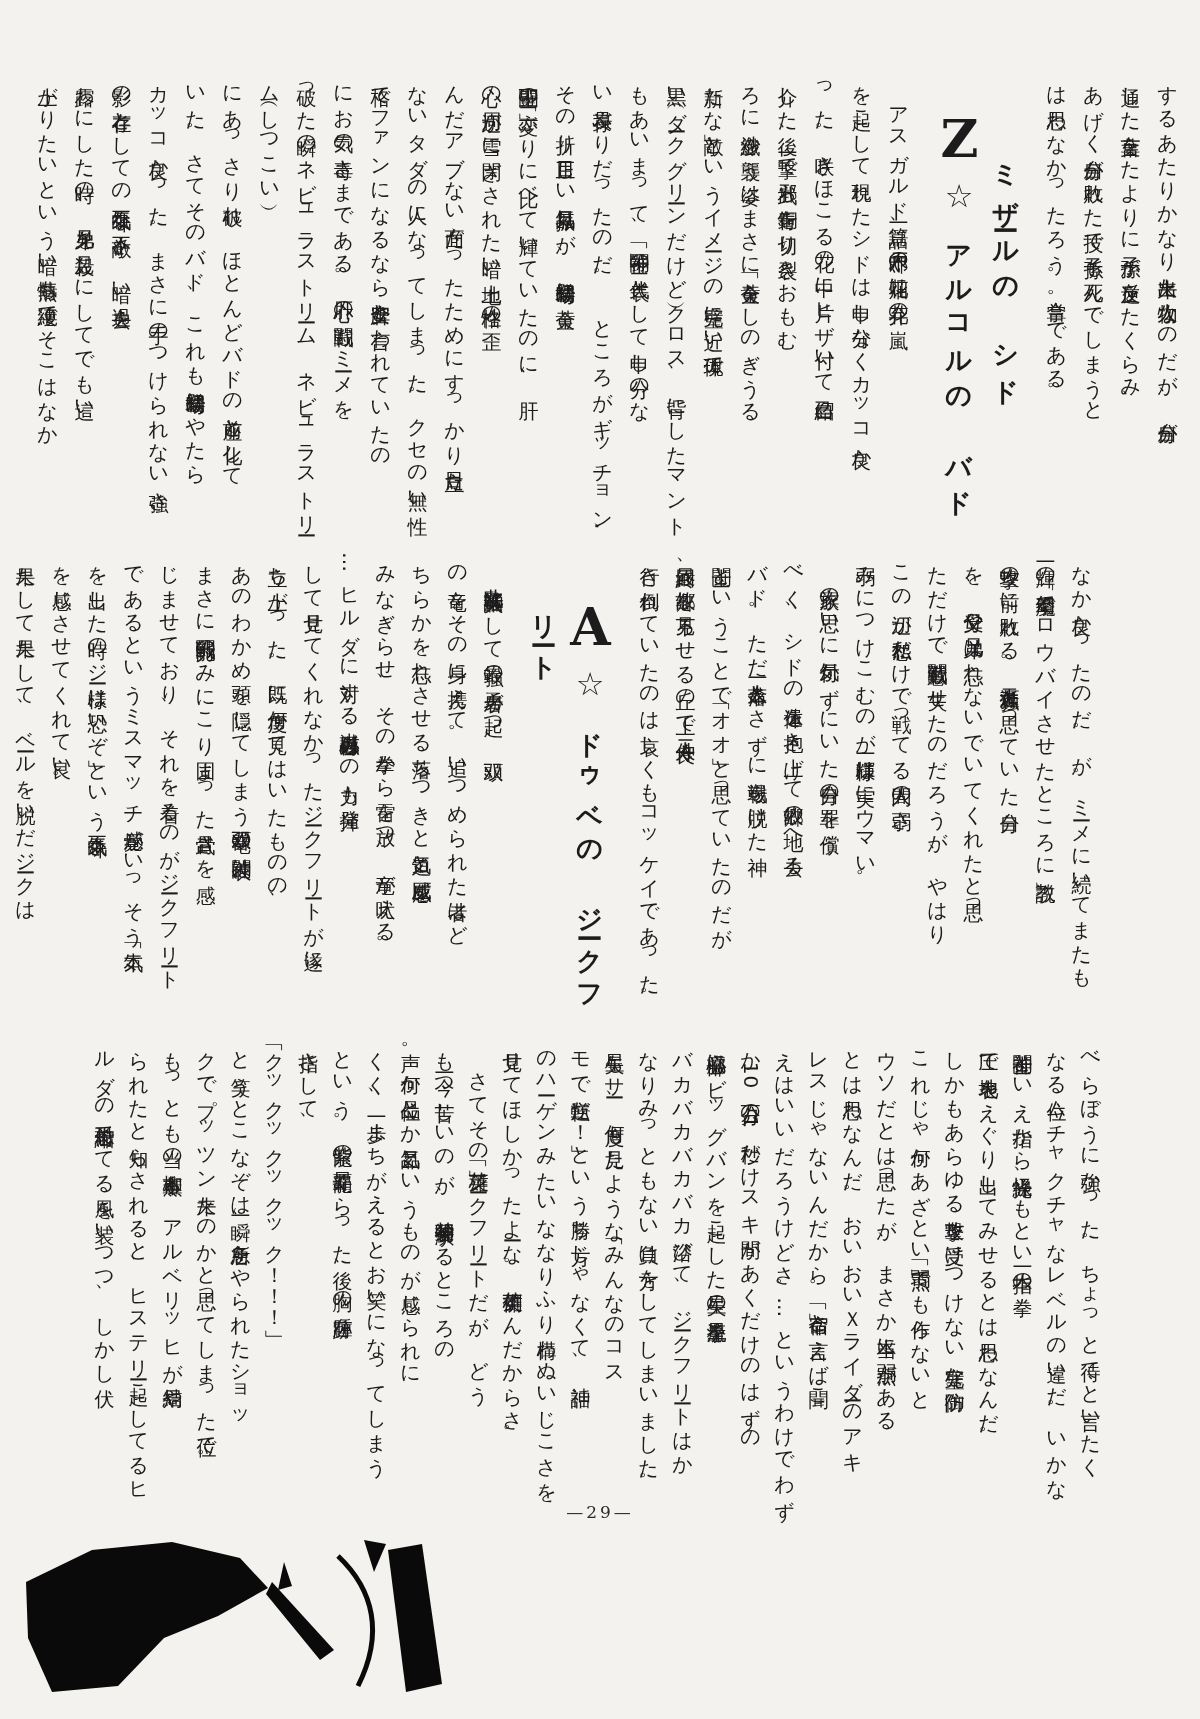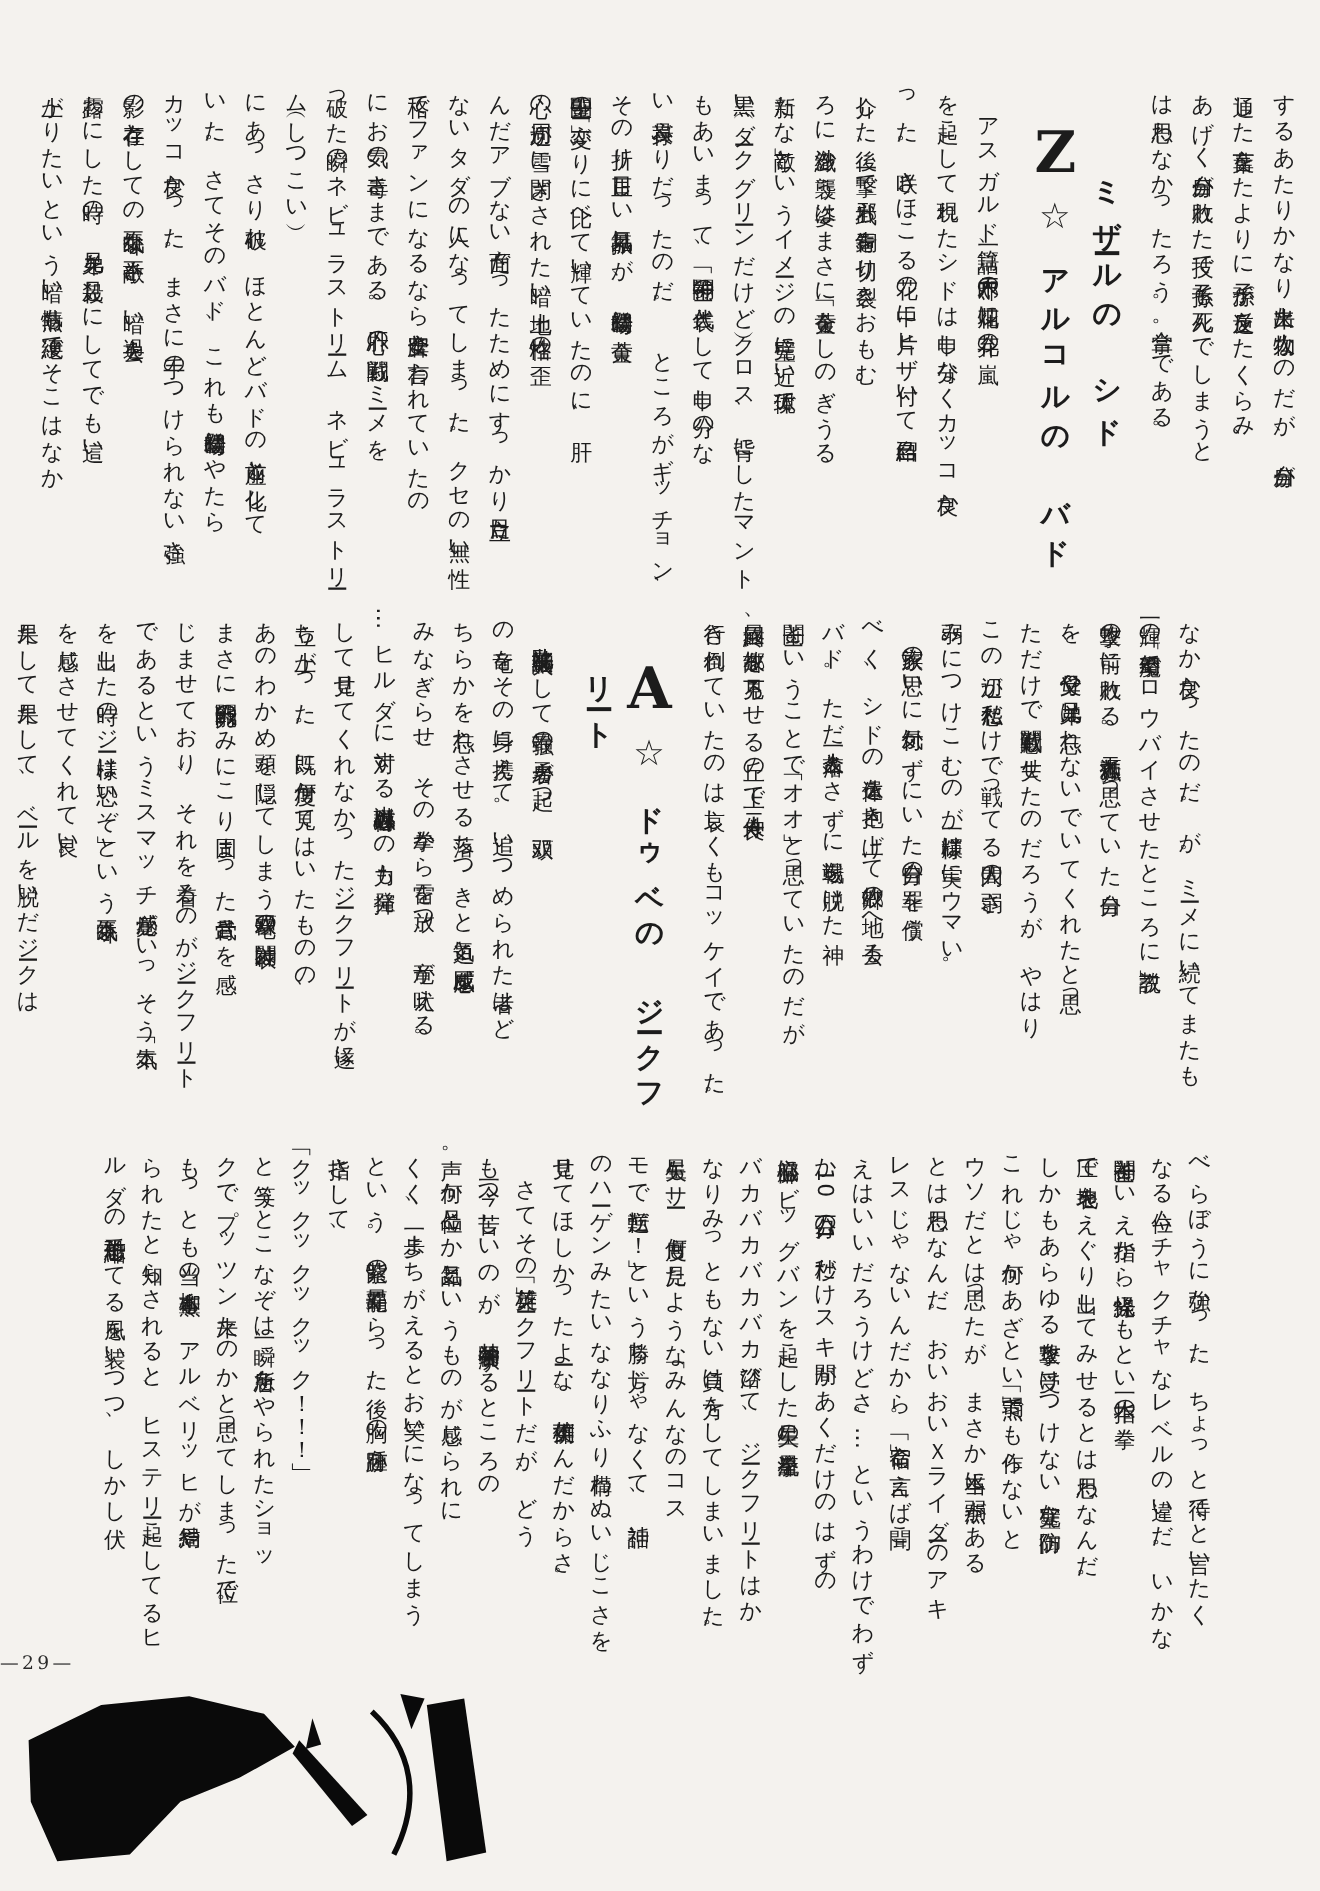--- a/index.html
+++ b/index.html
@@ -25,21 +25,21 @@
   .hmark{
     font-size:52px;font-weight:bold;line-height:56px;
     text-orientation:upright;font-family:"DejaVu Serif",serif;
   }
   .hstar{font-size:32px;text-orientation:upright;padding:8px 0 12px 0;display:inline-block;}
   .zhdr .hline1{padding-top:74px;}
   .zhdr .hline2{padding-top:36px;}
   .ahdr .hline1{padding-top:44px;}
   .pagenum{
     position:absolute;top:1502px;left:0;width:100%;
-    font-size:17px;letter-spacing:3px;color:#2a2a2a;
+    text-align:center;font-size:17px;letter-spacing:3px;color:#2a2a2a;
     font-family:"DejaVu Serif",serif;
   }
   .ink{
     position:absolute;left:22px;top:1538px;width:432px;height:162px;
   }
 </style>
 </head>
 <body>
 
 <div class="page">

